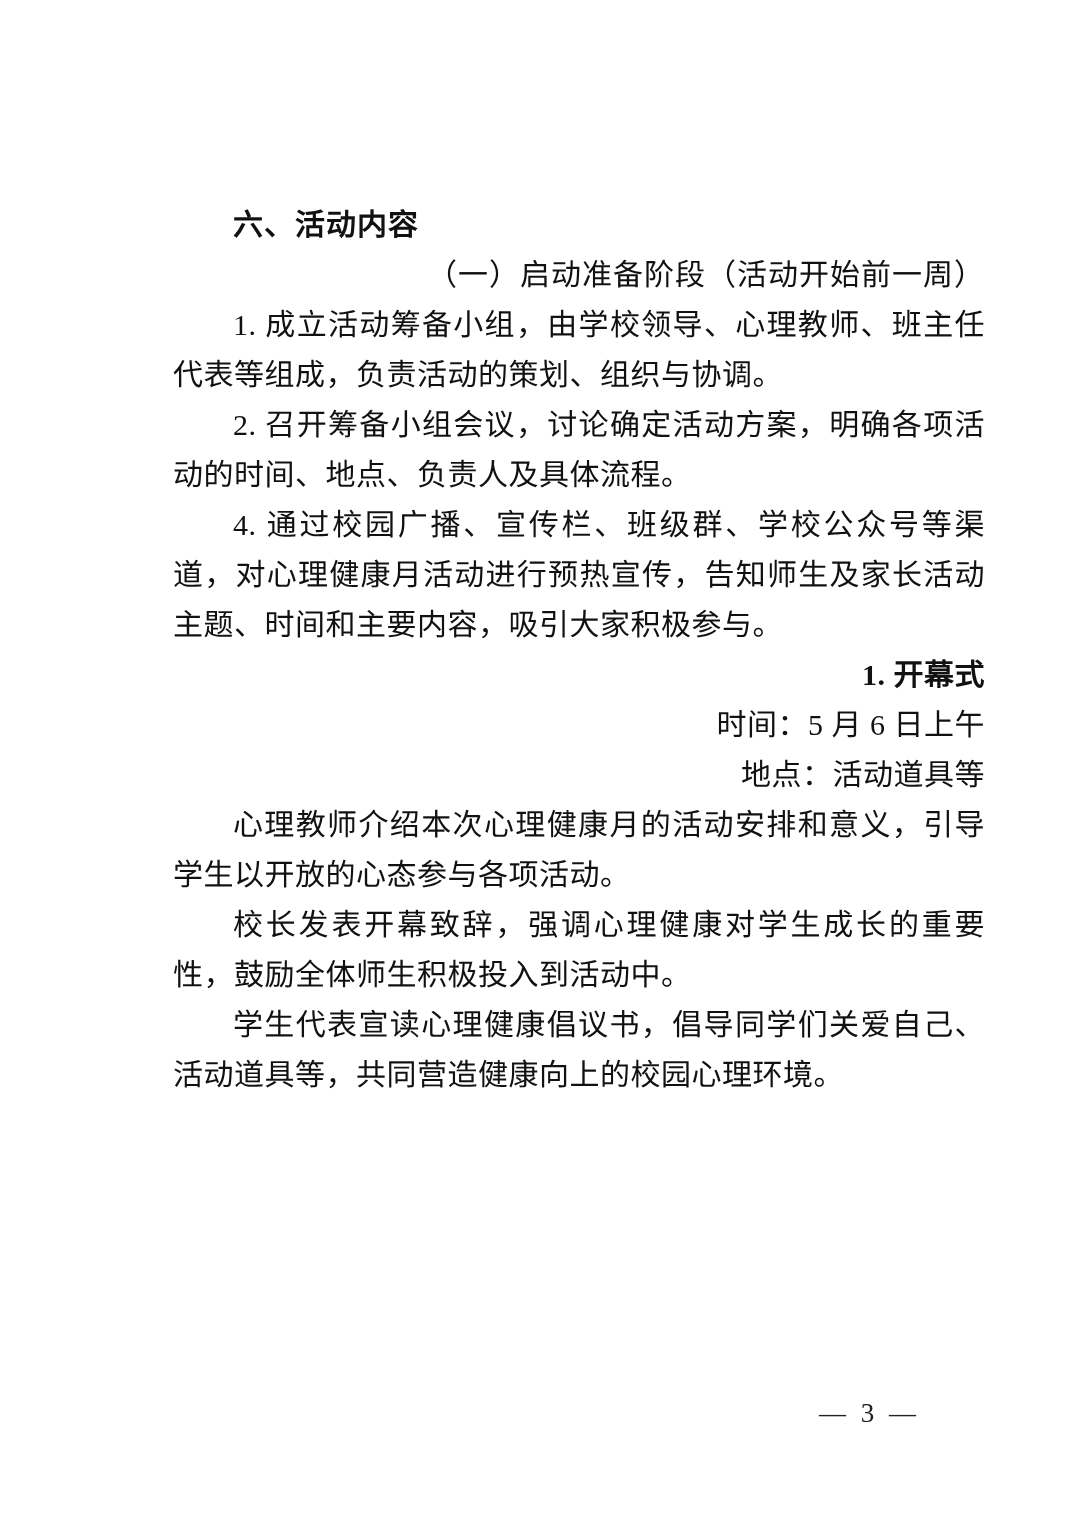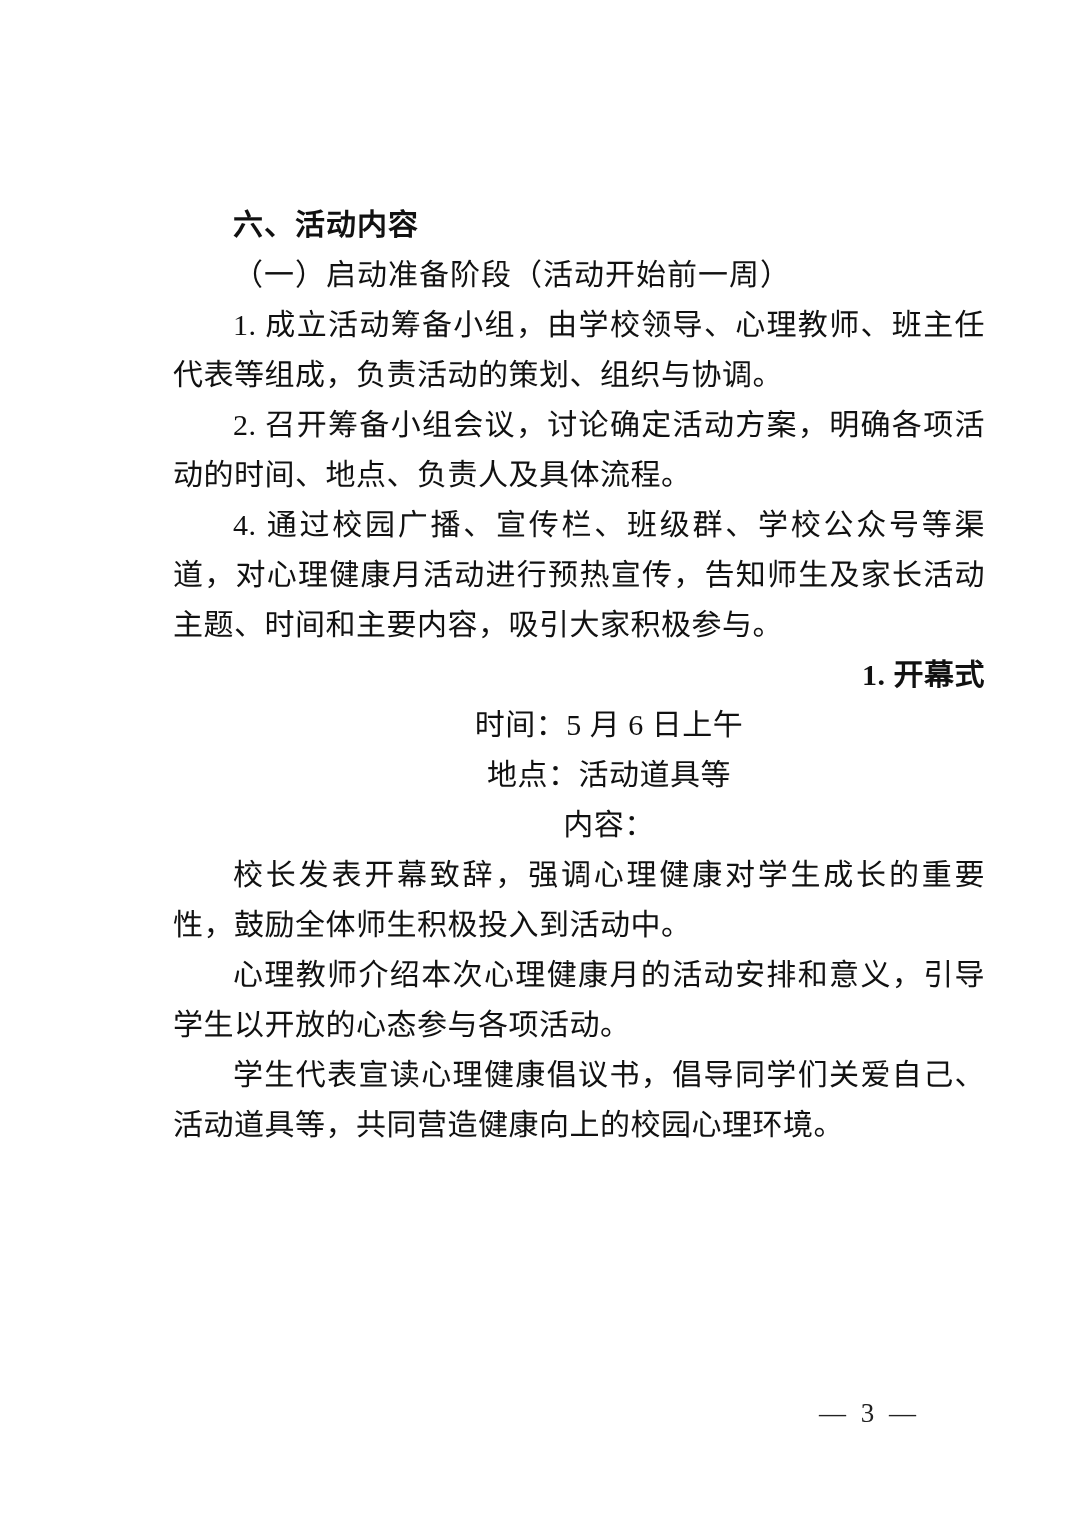--- a/index.html
+++ b/index.html
@@ -43,33 +43,33 @@
   .doc p.h1 {
     font-family: "Liberation Sans", "DejaVu Sans", sans-serif;
     font-weight: bold;
     text-align: left;
     letter-spacing: 1px;
   }
 
   
   .doc p.h2 {
     font-weight: 500;
-    text-align: left;
+    text-align: right;
     letter-spacing: 1px;
   }
 
   
   .doc p.h3 {
     font-weight: bold;
     text-align: right;
   }
 
   
   .doc p.detail {
-    text-align: center;
+    text-align: right;
   }
 
   .page-footer {
     position: absolute;
     top: 1398px;
     left: 0;
     width: 1080px;
     text-align: right;
     padding-right: 160px;
     font-size: 27px;
@@ -84,21 +84,20 @@
 
   <div class="doc">
     <p class="h1">六、活动内容</p>
     <p class="h2">（一）启动准备阶段（活动开始前一周）</p>
     <p class="p">1. 成立活动筹备小组，由学校领导、心理教师、班主任代表等组成，负责活动的策划、组织与协调。</p>
     <p class="p">2. 召开筹备小组会议，讨论确定活动方案，明确各项活动的时间、地点、负责人及具体流程。</p>
     <p class="p">4. 通过校园广播、宣传栏、班级群、学校公众号等渠道，对心理健康月活动进行预热宣传，告知师生及家长活动主题、时间和主要内容，吸引大家积极参与。</p>
     <p class="h3">1. 开幕式</p>
     <p class="detail">时间：5 月 6 日上午</p>
     <p class="detail">地点：活动道具等</p>
-    <p class="detail">内容：</p>
+    <p class="p">心理教师介绍本次心理健康月的活动安排和意义，引导学生以开放的心态参与各项活动。</p>
     <p class="p">校长发表开幕致辞，强调心理健康对学生成长的重要性，鼓励全体师生积极投入到活动中。</p>
-    <p class="p">心理教师介绍本次心理健康月的活动安排和意义，引导学生以开放的心态参与各项活动。</p>
     <p class="p">学生代表宣读心理健康倡议书，倡导同学们关爱自己、活动道具等，共同营造健康向上的校园心理环境。</p>
   </div>
 
   <div class="page-footer">— 3 —</div>
 
 </div>
 
 </body></html>

